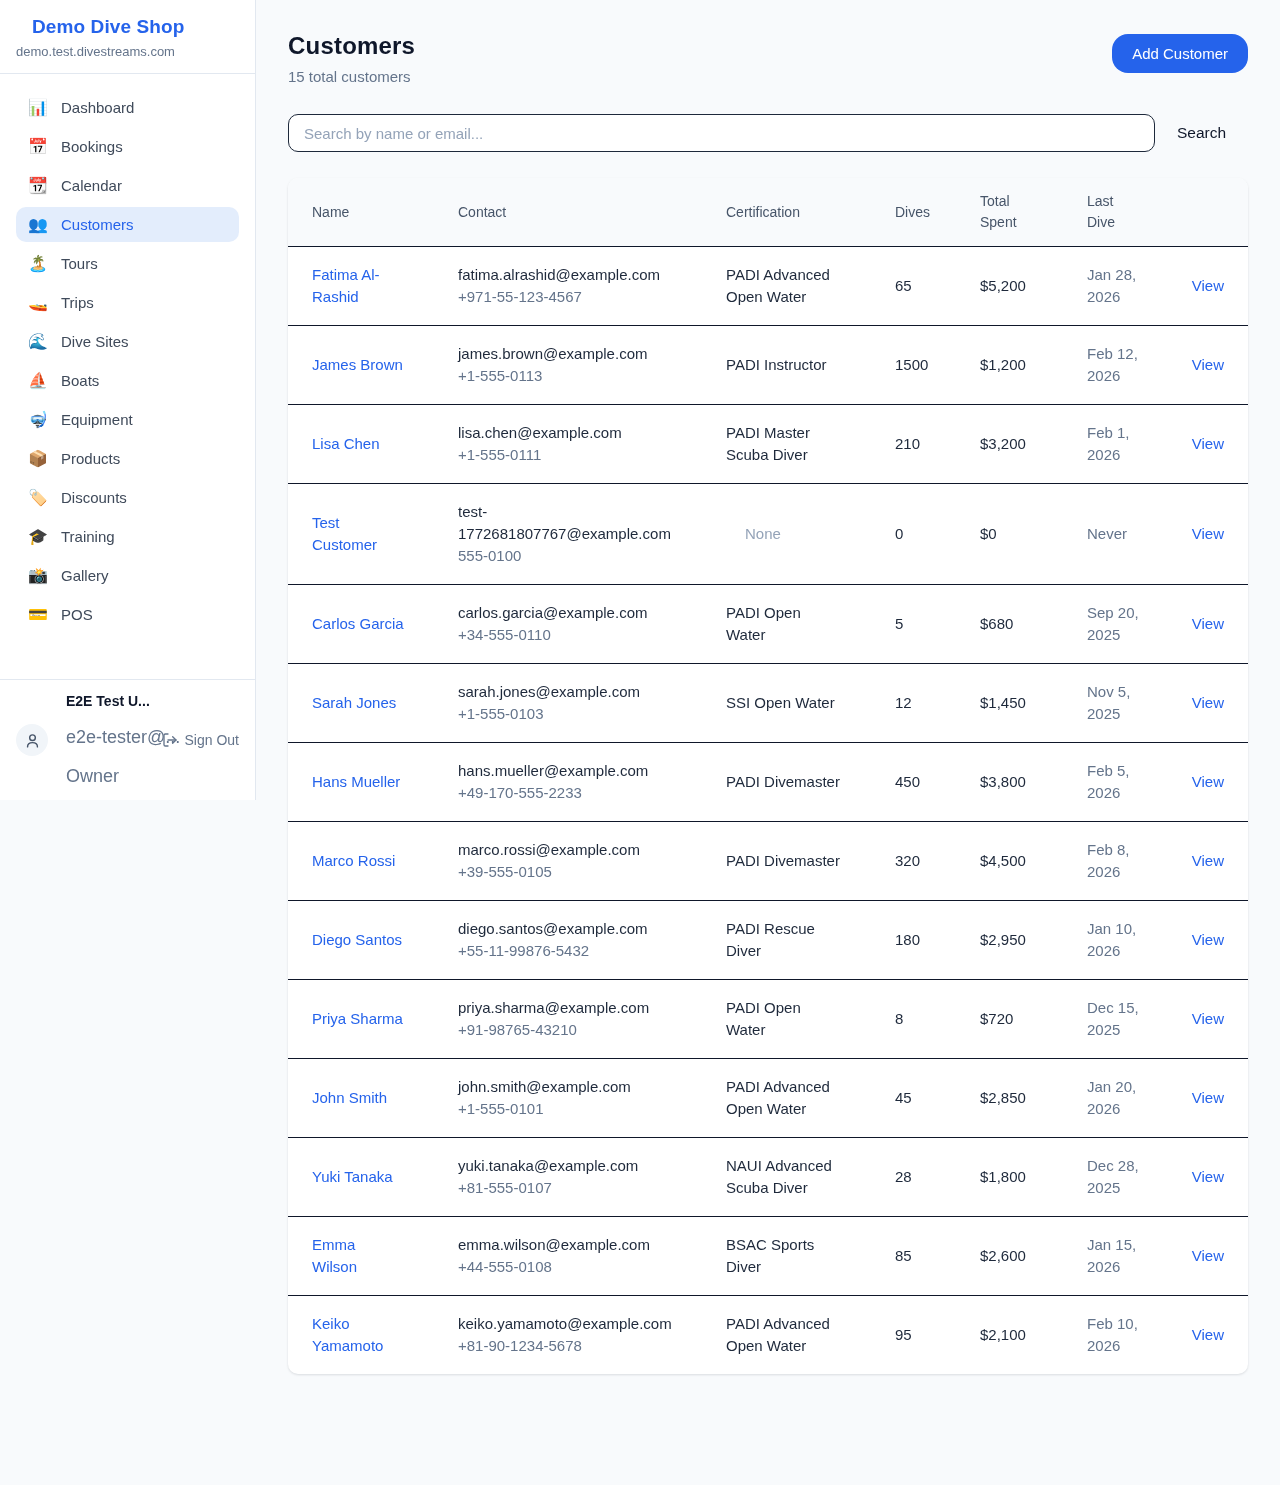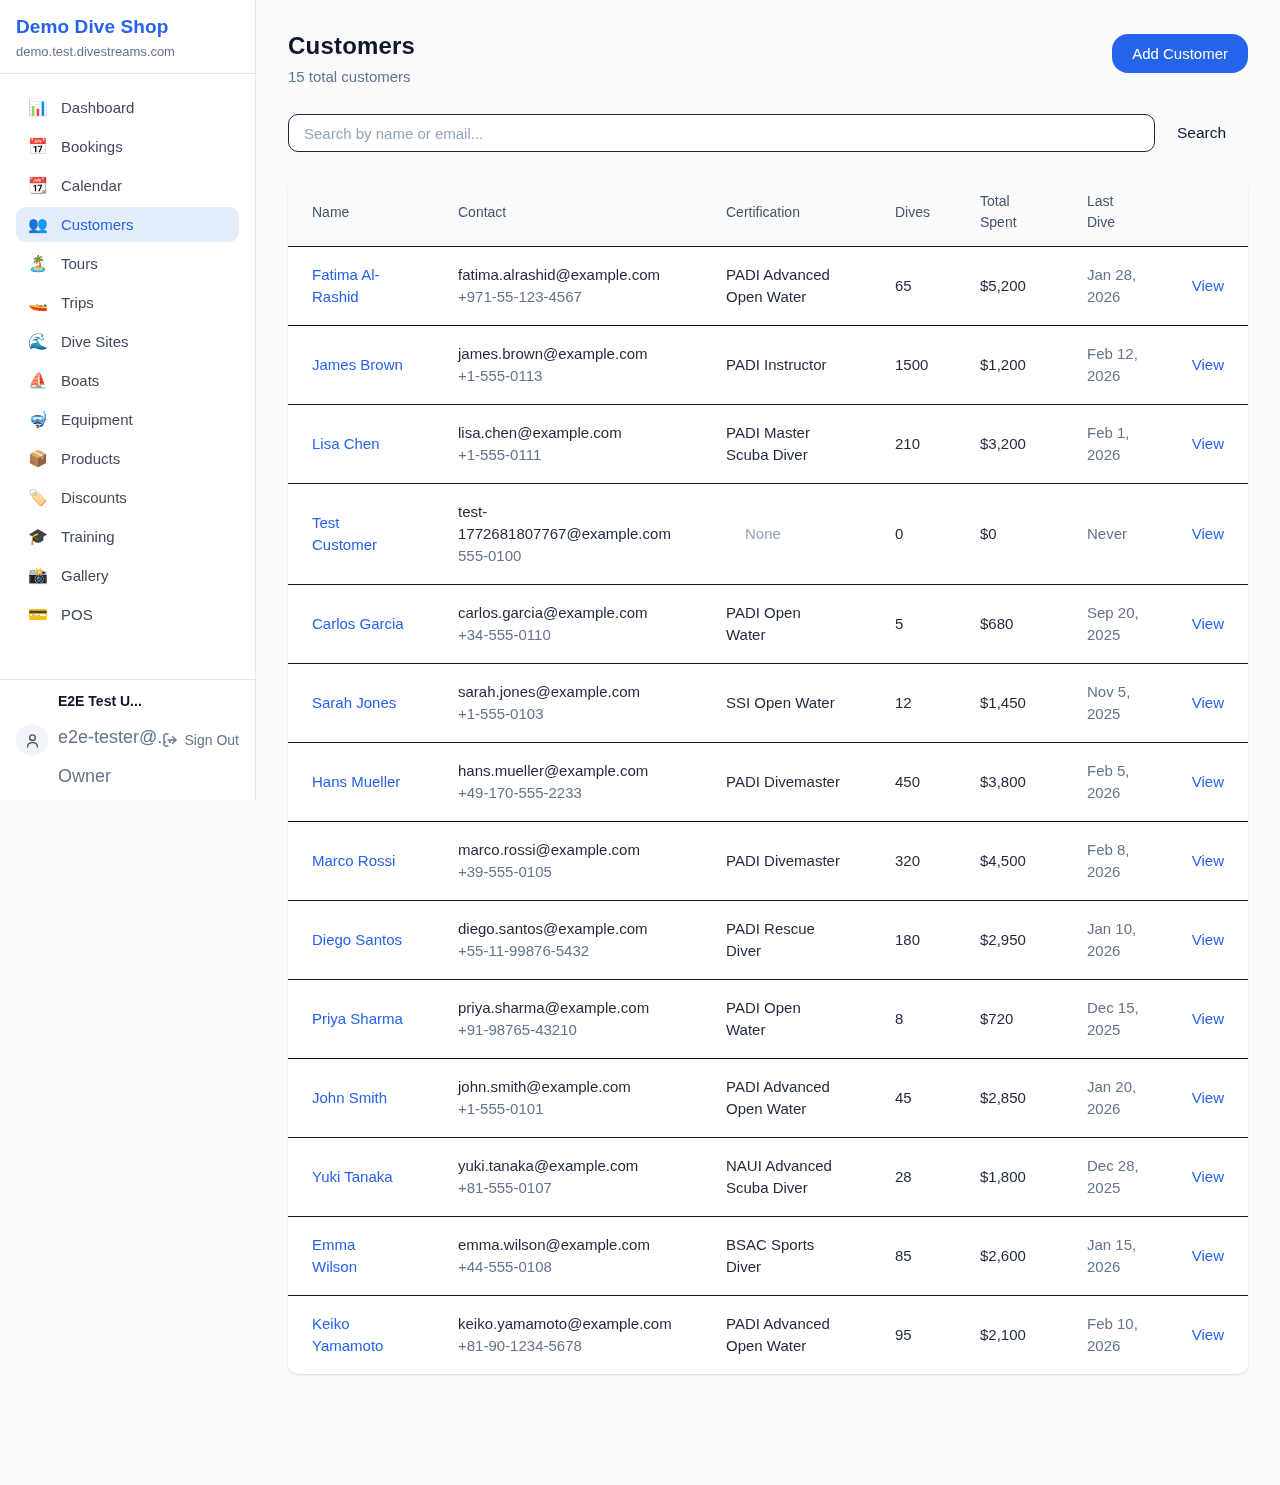--- a/index.html
+++ b/index.html
@@ -24,34 +24,34 @@
     overflow:hidden;
     color:var(--text-body);
   }
   
   .sidebar{
     position:absolute;top:0;left:0;width:256px;height:800px;
     background:var(--panel-bg);
     border-right:1px solid var(--border-light);
   }
   .brand{padding:16px 16px 14px 16px;border-bottom:1px solid var(--border-light);}
-  .brand-name{font-size:19px;font-weight:700;color:var(--accent);letter-spacing:.1px;}
+  .brand-name{font-size:19px;font-weight:700;color:var(--accent);letter-spacing:.1px;margin-left:16px;}
   .brand-domain{font-size:13px;color:var(--text-muted);margin-top:6px;}
   .nav{padding:16px 16px 8px 16px;}
   .nav-item{
     display:flex;align-items:center;gap:13px;
     padding:9px 12px;margin-bottom:4px;border-radius:10px;
     font-size:15px;color:#3f4a5a;cursor:pointer;
   }
   .nav-item.active{background:var(--accent-bg);color:var(--accent);font-weight:500;}
   .nav-icon{width:20px;font-size:16px;line-height:1;text-align:center;flex:0 0 20px;}
   .user-box{
     position:absolute;left:0;bottom:0;width:100%;
     border-top:1px solid var(--border-light);
-    padding:13px 16px;display:flex;align-items:center;gap:10px;
+    padding:13px 16px;display:flex;align-items:center;gap:18px;
   }
   .avatar{
     width:32px;height:32px;border-radius:50%;background:#f1f5f9;
     display:flex;align-items:center;justify-content:center;flex:0 0 32px;color:#475569;
   }
   .user-info{min-width:0;flex:1;}
   .user-name{font-size:14px;font-weight:700;color:var(--text-dark);white-space:nowrap;}
   .user-email,.user-role{font-size:18px;color:var(--text-muted);margin-top:18px;white-space:nowrap;}
   .signout-btn{
     display:flex;align-items:flex-start;gap:7px;background:none;border:none;

